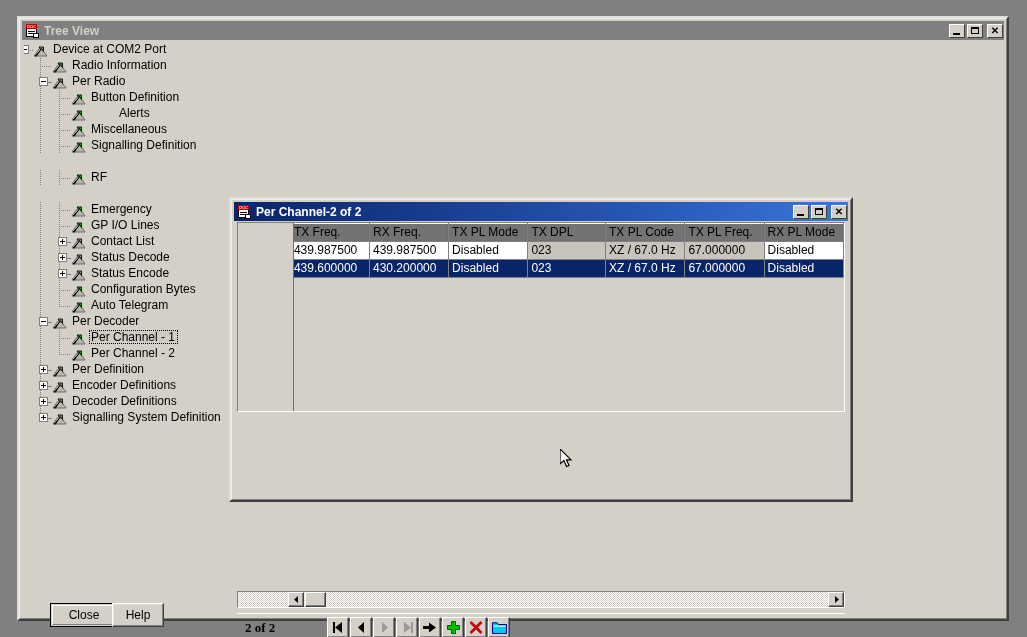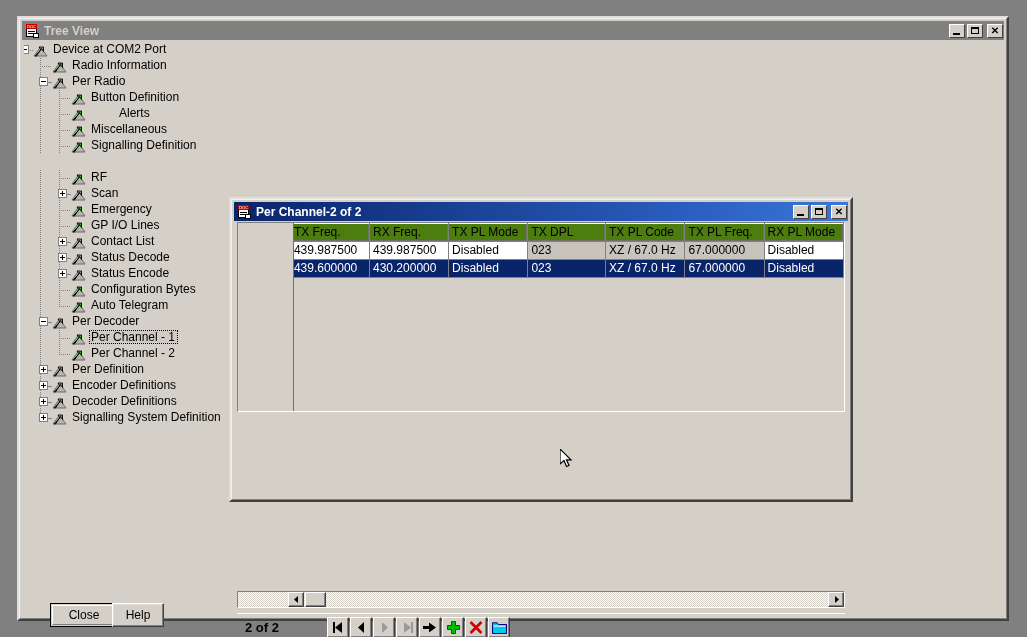--- a/index.html
+++ b/index.html
@@ -150,21 +150,21 @@
     box-sizing:border-box;background:#d4d0c8;overflow:hidden;
   }
   table.grid{border-collapse:collapse;table-layout:fixed;font-size:12px;}
   table.grid th,table.grid td{
     border-right:1px solid #808080;border-bottom:1px solid #808080;
     padding:0 0 0 3px;height:17px;line-height:17px;
     font-weight:normal;text-align:left;white-space:nowrap;overflow:hidden;
     box-sizing:border-box;font-family:"Liberation Sans", sans-serif;
   }
   table.grid th{
-    background:#4d7c0f;color:#000;
+    background:#737373;color:#000;
     border-top:1px solid #ffffff;border-left:1px solid #ffffff;
     border-right:1px solid #808080;border-bottom:1px solid #808080;
     box-shadow:inset -1px -1px 0 #6f6f6f;
   }
   td.rowhdr{
     background:#d4d0c8;
     border-top:1px solid #ffffff;border-left:1px solid #ffffff;
     box-shadow:inset -1px -1px 0 #6f6f6f;
   }
   td.cell{background:#ffffff;color:#000;}
@@ -199,21 +199,21 @@
     border-right:1px solid #404040;border-bottom:1px solid #404040;
     box-shadow:inset -1px -1px 0 #808080;box-sizing:border-box;
   }
 
   
   #navbar{
     position:absolute;left:6px;top:414px;width:608px;height:29px;
     border-top:1px solid #ffffff;
     box-sizing:border-box;
   }
-  #count-label{position:absolute;left:8px;top:6px;font-size:13px;font-weight:bold;color:#000;}
+  #count-label{position:absolute;left:8px;top:6px;font-size:13px;font-weight:bold;color:#000;font-family:Liberation Serif, serif;}
   #navbtns{position:absolute;left:90px;top:3px;display:flex;}
   .navbtn{
     width:22px;height:21px;background:#d4d0c8;margin-right:1px;
     border-top:1px solid #ffffff;border-left:1px solid #ffffff;
     border-right:1px solid #404040;border-bottom:1px solid #404040;
     box-shadow:inset -1px -1px 0 #808080;
     box-sizing:border-box;display:flex;align-items:center;justify-content:center;
   }
 
   
@@ -334,34 +334,20 @@
         <span class="dotv" style="left: 16px; top: 0px; height: 16px;"></span>
         <span class="dotv" style="left: 35px; top: 0px; height: 16px;"></span>
         <span class="doth" style="left: 35px; top: 8px; width: 11px;"></span>
         <span class="aicon" style="left: 47px; top: 1px;">
           <svg width="15" height="14" viewBox="0 0 15 14">
             <polygon points="1,13 7.5,4 14,13" fill="#b8b4ac" stroke="#6a6a6a" stroke-width="1"></polygon>
             <polygon points="3.5,13 8.5,5.5 10.5,8.5 10.5,4 6,4 8,6.8 2,13" fill="#00d000" stroke="#000000" stroke-width="0.9" stroke-linejoin="miter"></polygon>
           </svg>
         </span>
         <span class="lbl" style="position: absolute; left: 65px; top: 0px;">RF</span>
-      </div>
-      <div class="tnode" style="top: 144px; position: absolute; left: 0px; right: 0px;">
-        <span class="dotv" style="left: 16px; top: 0px; height: 16px;"></span>
-        <span class="dotv" style="left: 35px; top: 0px; height: 16px;"></span>
-        <span class="doth" style="left: 35px; top: 8px; width: 11px;"></span>
-        <span class="exp plus" style="left: 34px; top: 3px;"></span>
-        <span class="doth" style="left: 44px; top: 8px; width: 4px;"></span>
-        <span class="aicon" style="left: 47px; top: 1px;">
-          <svg width="15" height="14" viewBox="0 0 15 14">
-            <polygon points="1,13 7.5,4 14,13" fill="#b8b4ac" stroke="#6a6a6a" stroke-width="1"></polygon>
-            <polygon points="3.5,13 8.5,5.5 10.5,8.5 10.5,4 6,4 8,6.8 2,13" fill="#9a9a9a" stroke="#000000" stroke-width="0.9" stroke-linejoin="miter"></polygon>
-          </svg>
-        </span>
-        <span class="lbl" style="position: absolute; left: 65px; top: 0px;">Scan</span>
       </div>
       <div class="tnode" style="top: 160px; position: absolute; left: 0px; right: 0px;">
         <span class="dotv" style="left: 16px; top: 0px; height: 16px;"></span>
         <span class="dotv" style="left: 35px; top: 0px; height: 16px;"></span>
         <span class="doth" style="left: 35px; top: 8px; width: 11px;"></span>
         <span class="aicon" style="left: 47px; top: 1px;">
           <svg width="15" height="14" viewBox="0 0 15 14">
             <polygon points="1,13 7.5,4 14,13" fill="#b8b4ac" stroke="#6a6a6a" stroke-width="1"></polygon>
             <polygon points="3.5,13 8.5,5.5 10.5,8.5 10.5,4 6,4 8,6.8 2,13" fill="#00d000" stroke="#000000" stroke-width="0.9" stroke-linejoin="miter"></polygon>
           </svg>

